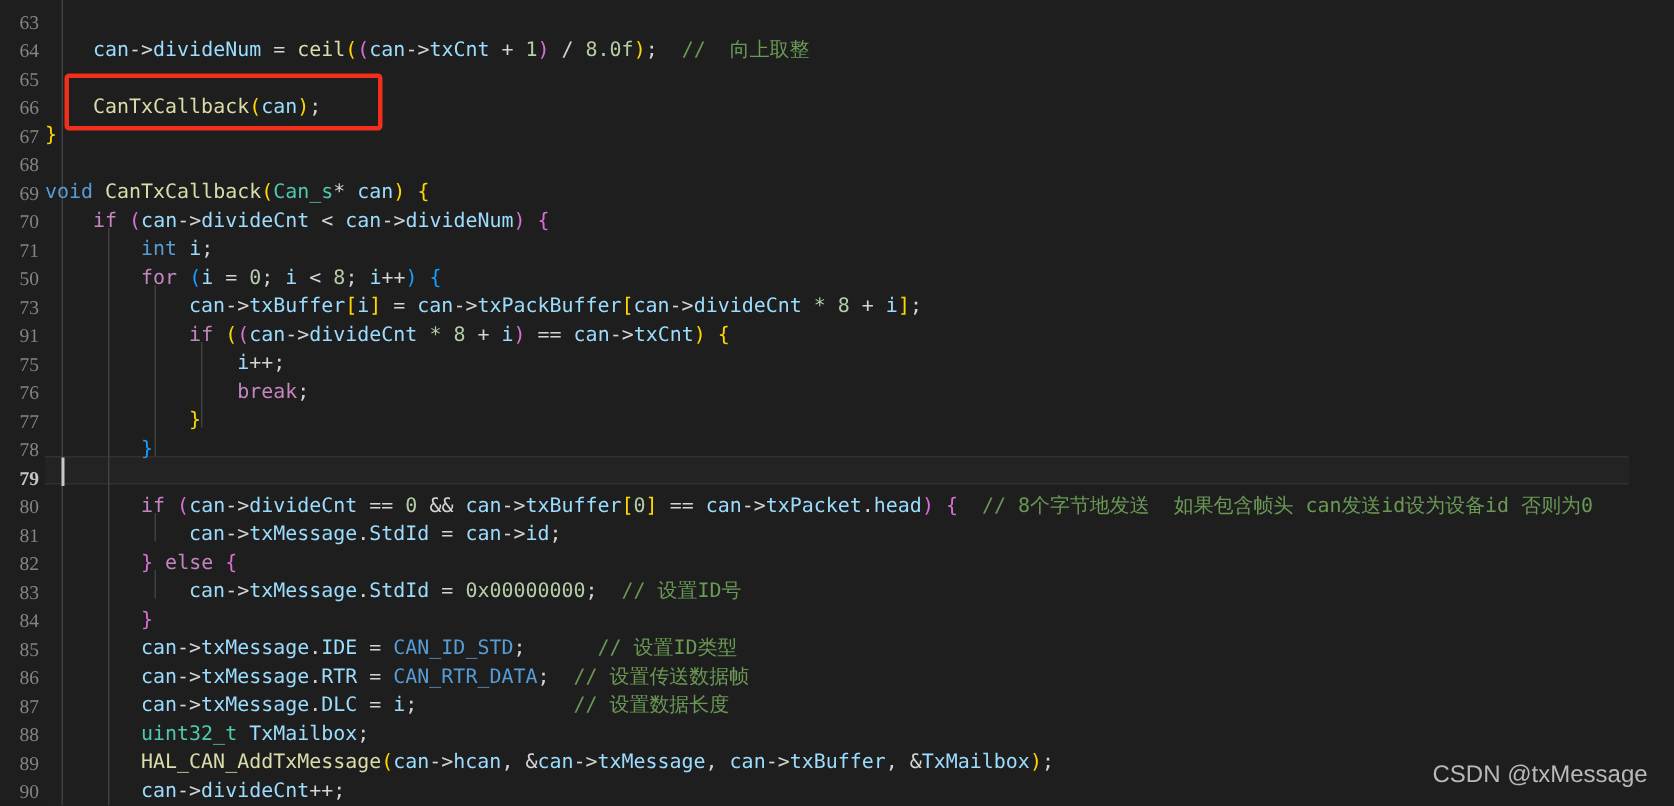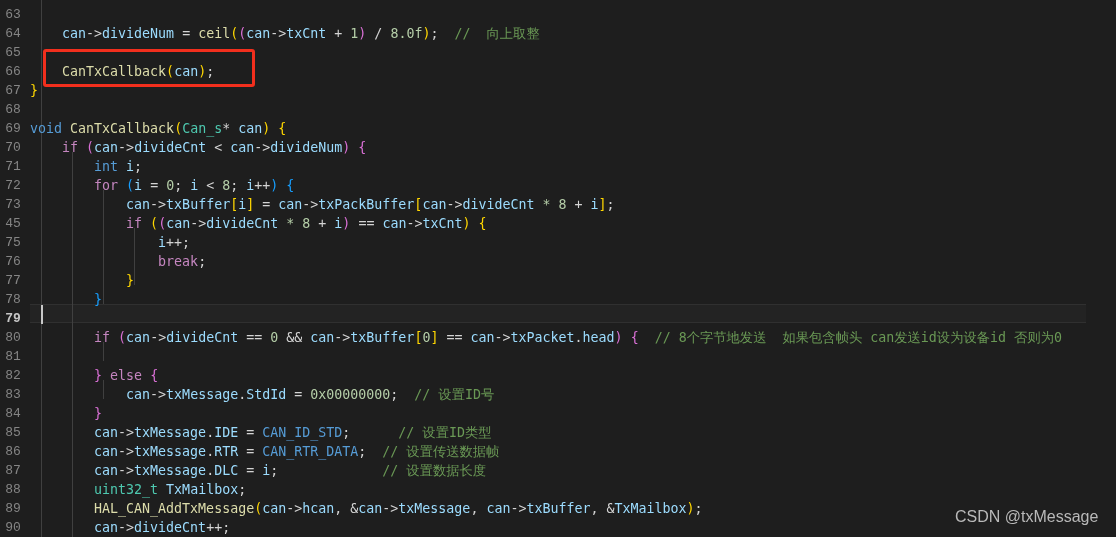--- a/index.html
+++ b/index.html
@@ -26,22 +26,22 @@
     top: 0;
     width: 30px;
     height: 537px;
     background: #1e1e1e;
     z-index: 3;
   }
   .ln {
     position: absolute;
     right: 4px;
     width: 26px;
-    text-align: center;
-    font-family: Liberation Mono, monospace;
+    text-align: right;
+    font-family: Liberation Serif, serif;
     font-size: 13px;
     line-height: 19px;
     color: #858585;
     letter-spacing: 0px;
   }
   .ln.active {
     color: #c6c6c6;
     font-weight: bold;
   }
   .code-layer {
@@ -141,23 +141,23 @@
   <div class="gutter">
     <div class="ln" style="top:5px;">63</div>
     <div class="ln" style="top:24px;">64</div>
     <div class="ln" style="top:43px;">65</div>
     <div class="ln" style="top:62px;">66</div>
     <div class="ln" style="top:81px;">67</div>
     <div class="ln" style="top:100px;">68</div>
     <div class="ln" style="top:119px;padding-left:48px;">69</div>
     <div class="ln" style="top:138px;">70</div>
     <div class="ln" style="top:157px;">71</div>
-    <div class="ln" style="top:176px;">72</div>
+    <div class="ln" style="top:176px;">50</div>
     <div class="ln" style="top:195px;">73</div>
-    <div class="ln" style="top:214px;">45</div>
+    <div class="ln" style="top:214px;">91</div>
     <div class="ln" style="top:233px;">75</div>
     <div class="ln" style="top:252px;">76</div>
     <div class="ln" style="top:271px;">77</div>
     <div class="ln" style="top:290px;">78</div>
     <div class="ln active" style="top:309px;">79</div>
     <div class="ln" style="top:328px;">80</div>
     <div class="ln" style="top:347px;">81</div>
     <div class="ln" style="top:366px;">82</div>
     <div class="ln" style="top:385px;">83</div>
     <div class="ln" style="top:404px;">84</div>
@@ -199,20 +199,21 @@
     <div class="line" style="top:252px;"><span class="t-op">                </span><span class="t-ctrl">break</span><span class="t-op">;</span></div>
 
     <div class="line" style="top:271px;"><span class="t-op">            </span><span class="t-b1">}</span></div>
 
     <div class="line" style="top:290px;"><span class="t-op">        </span><span class="t-b3">}</span></div>
 
     <div class="line" style="top:309px;"></div>
 
     <div class="line" style="top:328px;"><span class="t-op">        </span><span class="t-ctrl">if</span><span class="t-op"> </span><span class="t-b2">(</span><span class="t-var">can</span><span class="t-op">-&gt;</span><span class="t-var">divideCnt</span><span class="t-op"> == </span><span class="t-num">0</span><span class="t-op"> &amp;&amp; </span><span class="t-var">can</span><span class="t-op">-&gt;</span><span class="t-var">txBuffer</span><span class="t-b1">[</span><span class="t-num">0</span><span class="t-b1">]</span><span class="t-op"> == </span><span class="t-var">can</span><span class="t-op">-&gt;</span><span class="t-var">txPacket</span><span class="t-op">.</span><span class="t-var">head</span><span class="t-b2">)</span><span class="t-op"> </span><span class="t-b2">{</span><span class="t-cmt">  // 8个字节地发送  如果包含帧头 can发送id设为设备id 否则为0</span></div>
 
+    <div class="line" style="top:347px;"><span class="t-var">            can</span><span class="t-op">-&gt;</span><span class="t-var">txMessage</span><span class="t-op">.</span><span class="t-var">StdId</span><span class="t-op"> = </span><span class="t-var">can</span><span class="t-op">-&gt;</span><span class="t-var">id</span><span class="t-op">;</span></div>
 
     <div class="line" style="top:366px;"><span class="t-op">        </span><span class="t-b2">}</span><span class="t-op"> </span><span class="t-ctrl">else</span><span class="t-op"> </span><span class="t-b2">{</span></div>
 
     <div class="line" style="top:385px;"><span class="t-var">            can</span><span class="t-op">-&gt;</span><span class="t-var">txMessage</span><span class="t-op">.</span><span class="t-var">StdId</span><span class="t-op"> = </span><span class="t-num">0x00000000</span><span class="t-op">;</span><span class="t-cmt">  // 设置ID号</span></div>
 
     <div class="line" style="top:404px;"><span class="t-op">        </span><span class="t-b2">}</span></div>
 
     <div class="line" style="top:423px;"><span class="t-var">        can</span><span class="t-op">-&gt;</span><span class="t-var">txMessage</span><span class="t-op">.</span><span class="t-var">IDE</span><span class="t-op"> = </span><span class="t-kw">CAN_ID_STD</span><span class="t-op">;</span><span class="t-cmt">      // 设置ID类型</span></div>
 
     <div class="line" style="top:442px;"><span class="t-var">        can</span><span class="t-op">-&gt;</span><span class="t-var">txMessage</span><span class="t-op">.</span><span class="t-var">RTR</span><span class="t-op"> = </span><span class="t-kw">CAN_RTR_DATA</span><span class="t-op">;</span><span class="t-cmt">  // 设置传送数据帧</span></div>

